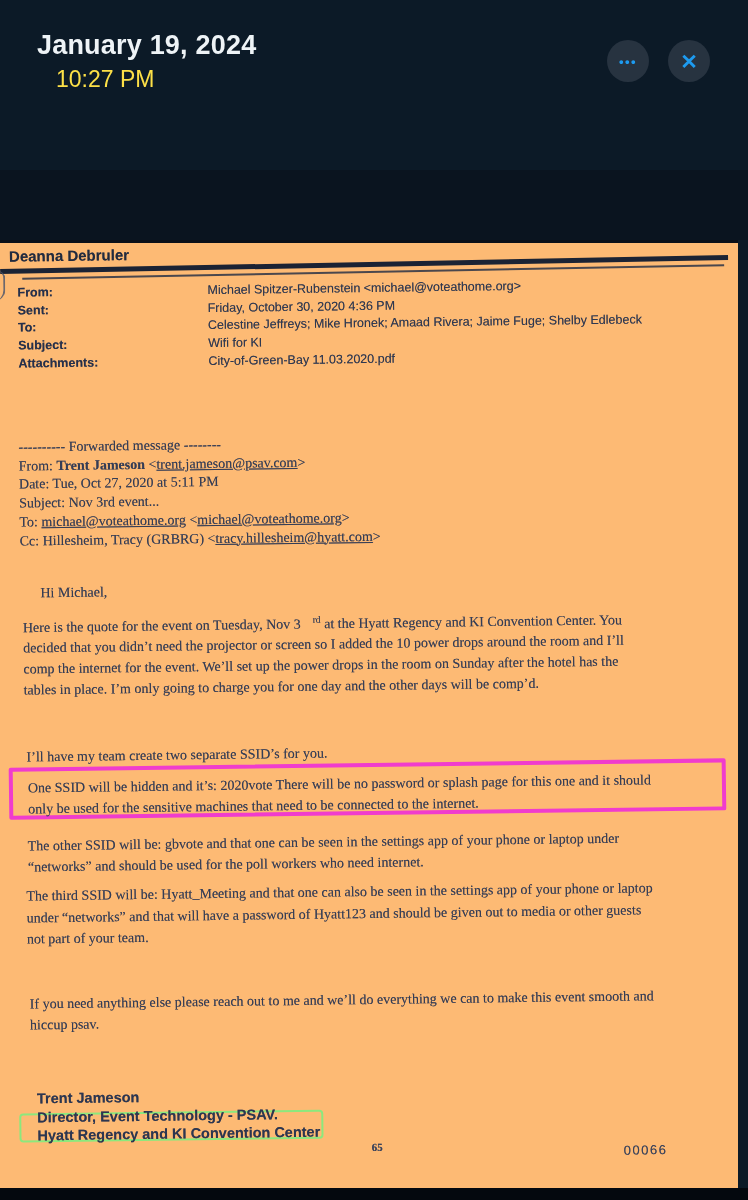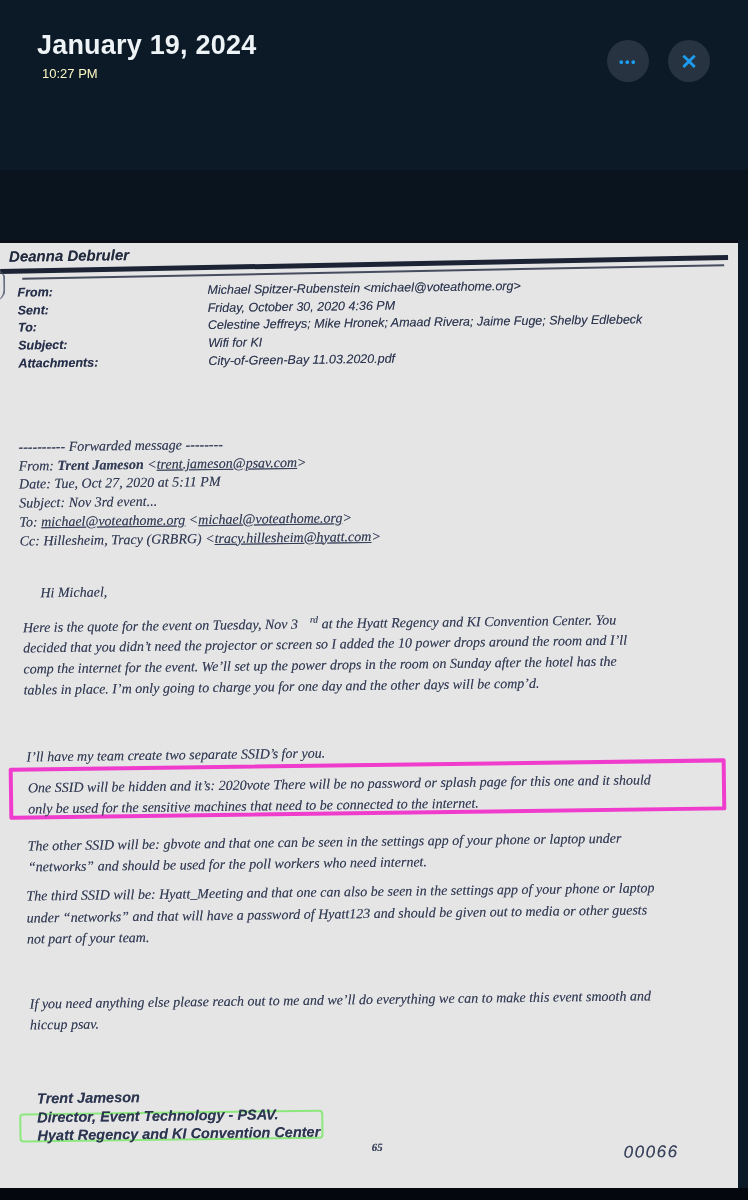--- a/index.html
+++ b/index.html
@@ -10,41 +10,40 @@
   }
   .stage{position:absolute;inset:0;}
 
   
   .viewer-header{position:absolute;left:0;top:0;width:644px;height:110px;}
   .photo-date{
     position:absolute;left:37px;top:30px;margin:0;
     font-size:27px;font-weight:bold;color:#eef3f6;letter-spacing:.2px;
   }
   .photo-time{
-    position:absolute;left:42px;top:66px;
-    font-size:13px;color:#fef9c3;
+    position:absolute;left:56px;top:66px;
+    font-size:23px;color:#fde047;
   }
   .hdr-btn{
     position:absolute;top:40px;width:42px;height:42px;border:none;border-radius:50%;
     background:#273340;cursor:pointer;padding:0;
     display:flex;align-items:center;justify-content:center;
   }
   .btn-more{left:607px;}
   .btn-close{left:668px;}
   .more-glyph{color:#1d9bf0;font-size:13px;letter-spacing:1.5px;font-weight:bold;line-height:1;}
   .close-glyph{color:#1d9bf0;font-size:21px;font-weight:bold;line-height:1;}
 
   
   .band-top{position:absolute;left:0;top:170px;width:748px;height:70px;background:#0a141f;}
   .band-bottom{position:absolute;left:0;top:1188px;width:748px;height:12px;background:#04080e;}
   .page{
     position:absolute;left:0;top:240px;width:738px;height:948px;
-    background:#e5e5e5;overflow:hidden;
+    background:#fdba74;overflow:hidden;
     box-shadow:inset 0 3px 0 #0a0f18;
-    font-style:italic;
   }
   .tilt{position:absolute;inset:0;transform:rotate(-0.75deg);transform-origin:50% 50%;}
 
   .ink-sans{color:#2b3448;font-family:"Liberation Sans",sans-serif;}
   .ink-serif{color:#343d56;font-family:"Liberation Serif",serif;}
 
   .doc-owner{position:absolute;left:15px;top:3px;font-size:15px;font-weight:bold;color:#222b3e;}
   .rule1{position:absolute;left:6px;top:22px;width:728px;height:5px;background:#1b2334;transform:rotate(-0.35deg);}
   .rule2{position:absolute;left:28px;top:31px;width:702px;height:2px;background:#2a3347;opacity:.85;transform:rotate(-0.35deg);}
   .scan-mark{
@@ -69,21 +68,21 @@
   .para3{position:absolute;left:26px;top:591px;width:700px;font-size:14px;line-height:21px;}
   .para4{position:absolute;left:24px;top:641px;width:706px;font-size:14px;line-height:21.5px;}
   .para5{position:absolute;left:26px;top:750px;width:700px;font-size:14px;line-height:20.5px;}
 
   .signature{position:absolute;left:32px;top:845px;font-size:14.5px;font-weight:bold;line-height:18.6px;color:#2c3650;}
   .green-box{
     position:absolute;left:14px;top:869px;width:300px;height:25px;
     border:2.5px solid #8ce87d;border-radius:4px;
   }
   .pg-center{position:absolute;left:366px;top:901px;font-size:11px;font-weight:bold;color:#39435c;font-family:"Liberation Serif",serif;}
-  .pg-right{position:absolute;left:618px;top:906px;font-size:17px;color:#39435c;letter-spacing:1.5px;}
+  .pg-right{position:absolute;left:618px;top:906px;font-size:13px;color:#39435c;letter-spacing:1.5px;}
 
   .ln{white-space:nowrap;}
   .pink-box .ln, .para1 .ln, .para3 .ln, .para4 .ln, .para5 .ln{white-space:normal;}
   .b{font-weight:bold;}
   .u{text-decoration:underline;}
   .sup{vertical-align:super;font-size:0.68em;padding-left:12px;}
   .soft{text-shadow:0 0 .5px rgba(40,50,80,.55);}
 </style>
 </head>
 <body>

